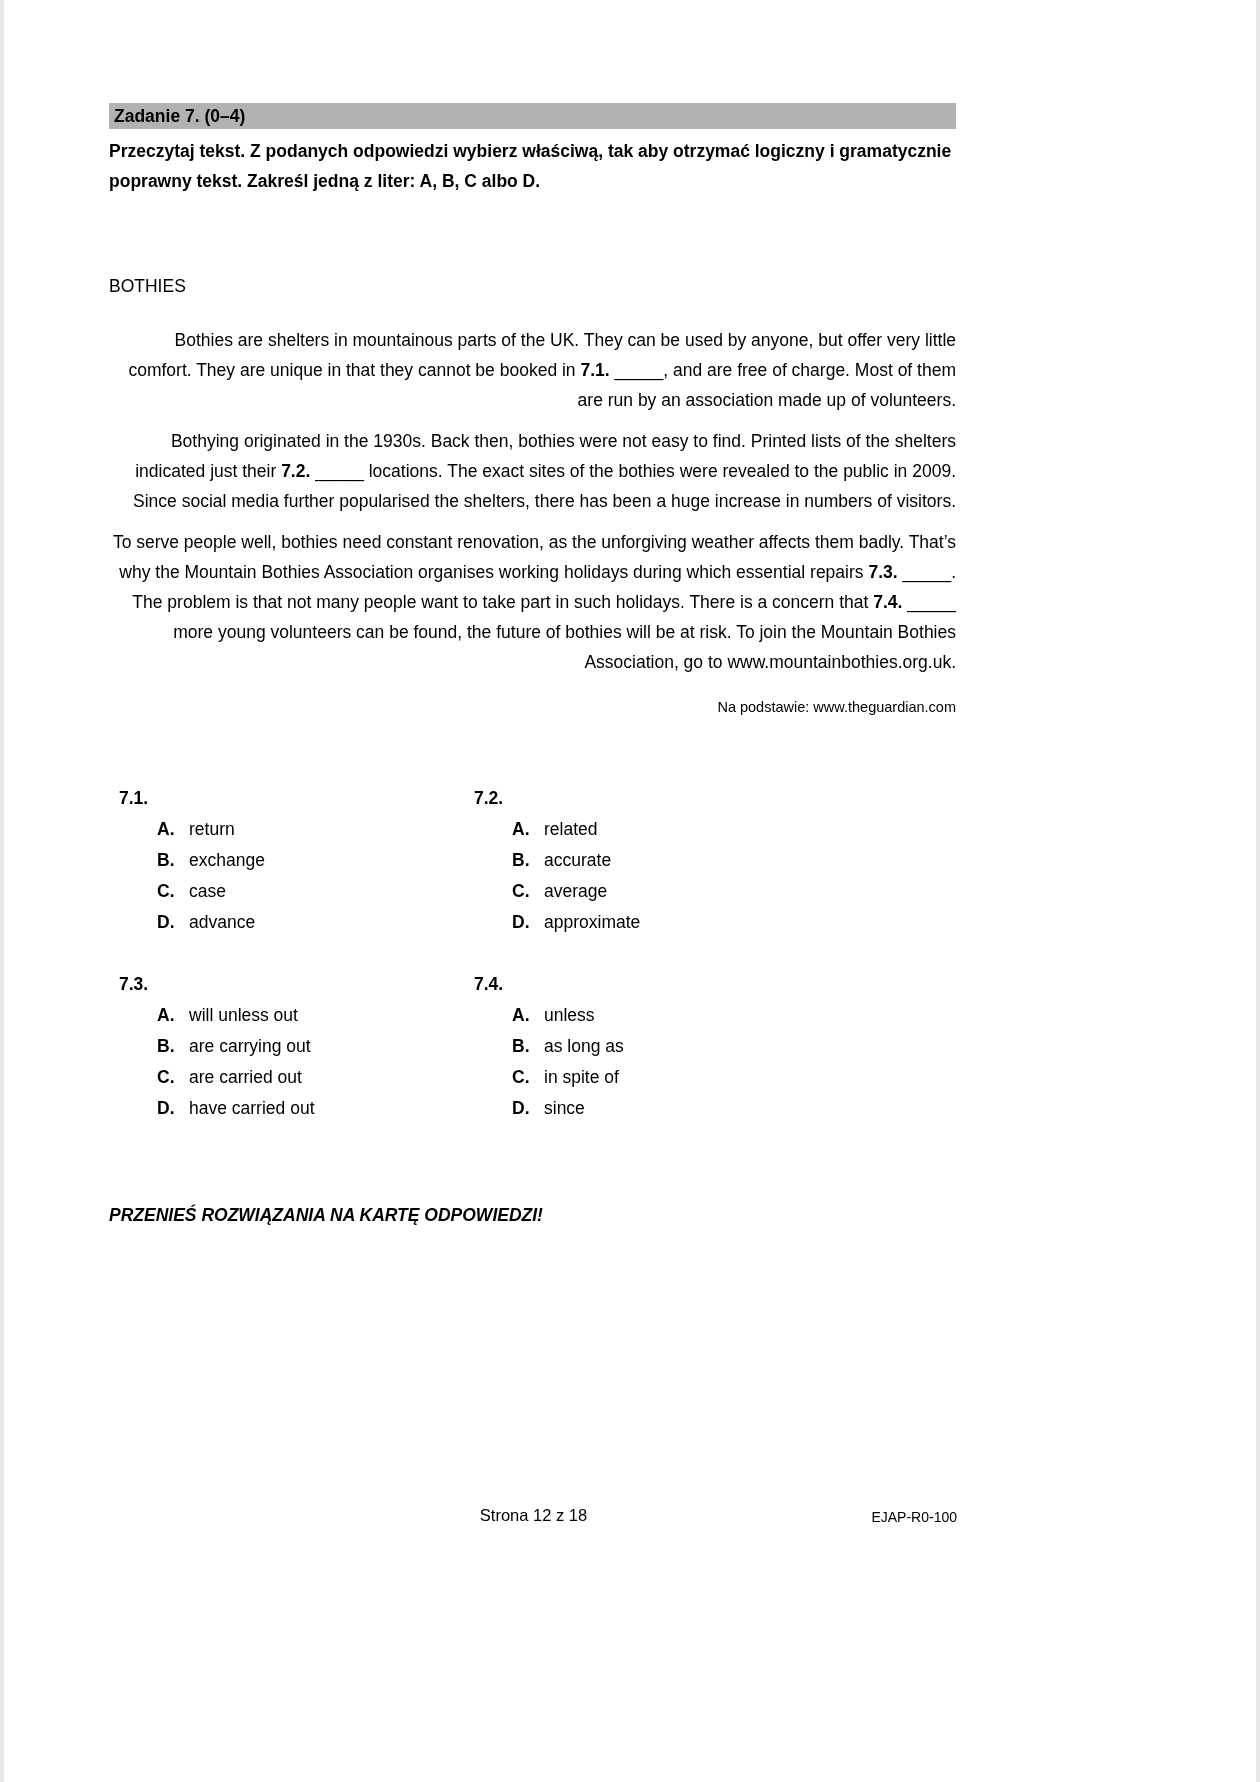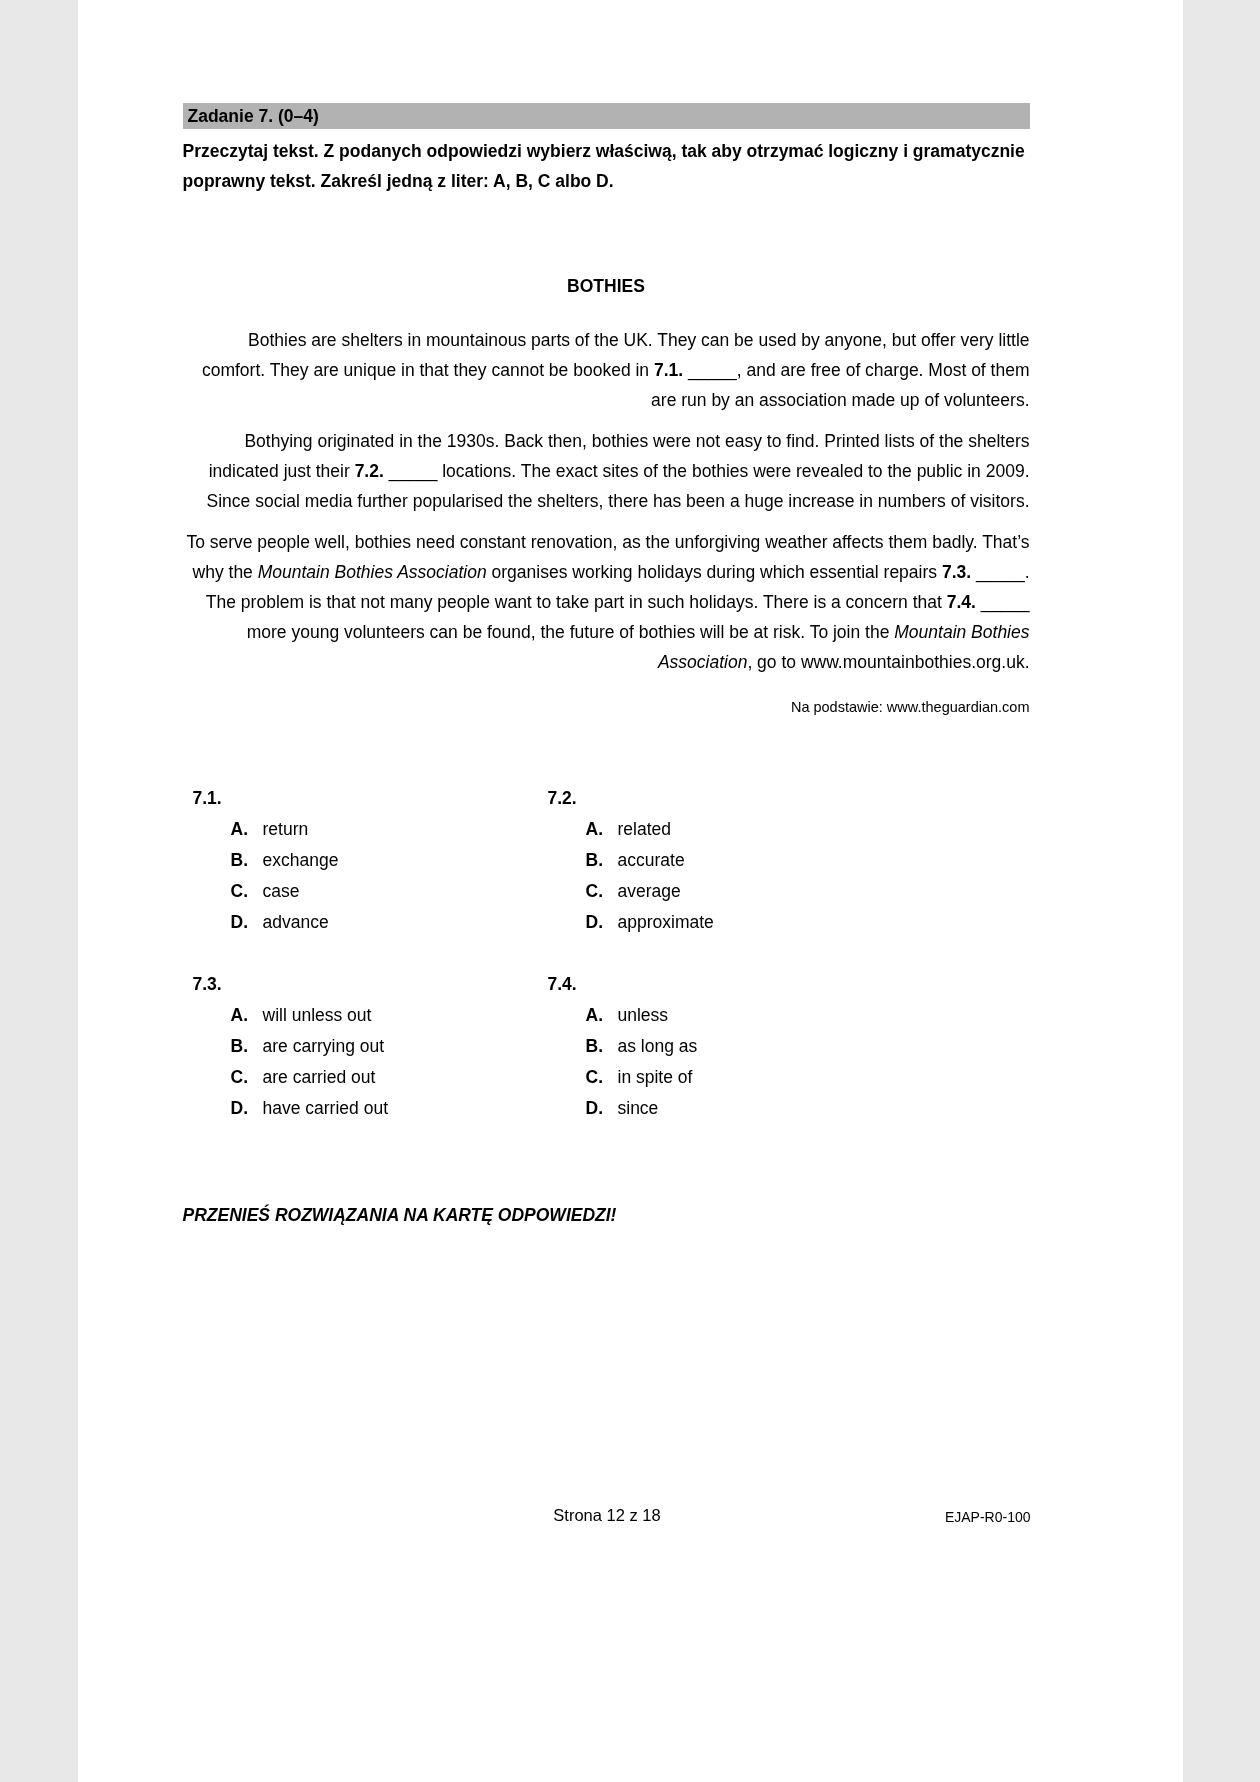--- a/index.html
+++ b/index.html
@@ -1,19 +1,19 @@
 <!DOCTYPE html>
 <html><head>
 <meta charset="utf-8">
 <style>
   * { box-sizing: border-box; }
   html, body { margin: 0; padding: 0; background: #e8e8e8; }
   .page {
     position: relative;
-    width: 1105px;
+    width: 1252px;
     height: 1782px;
     margin: 0 auto;
     background: #ffffff;
     font-family: "Liberation Sans", "DejaVu Sans", sans-serif;
     color: #000000;
     font-size: 17.5px;
     line-height: 30px;
     overflow: hidden;
   }
   .content {
@@ -28,29 +28,29 @@
     height: 26px;
     line-height: 26px;
     padding: 0 5px;
     margin-bottom: 7px;
   }
   .instructions {
     font-weight: bold;
     margin: 0;
   }
   .article-title {
-    text-align: center;
-    font-weight: bold;
+    text-align: left;
+    font-weight: normal;
     font-size: 17.5px;
     margin: 75px 0 24px 0;
     line-height: 30px;
   }
   .para { margin: 0 0 11px 0; text-align: right; }
   .b { font-weight: bold; }
-  .i { font-style: italic; }
+  .i { }
   .source {
     text-align: right;
     font-size: 14.5px;
     line-height: 20px;
     margin-top: 20px;
   }
   .questions { margin-top: 66px; }
   .q-row { display: flex; }
   .q-row + .q-row { margin-top: 31px; }
   .q-col { width: 345px; margin-left: 10px; }

